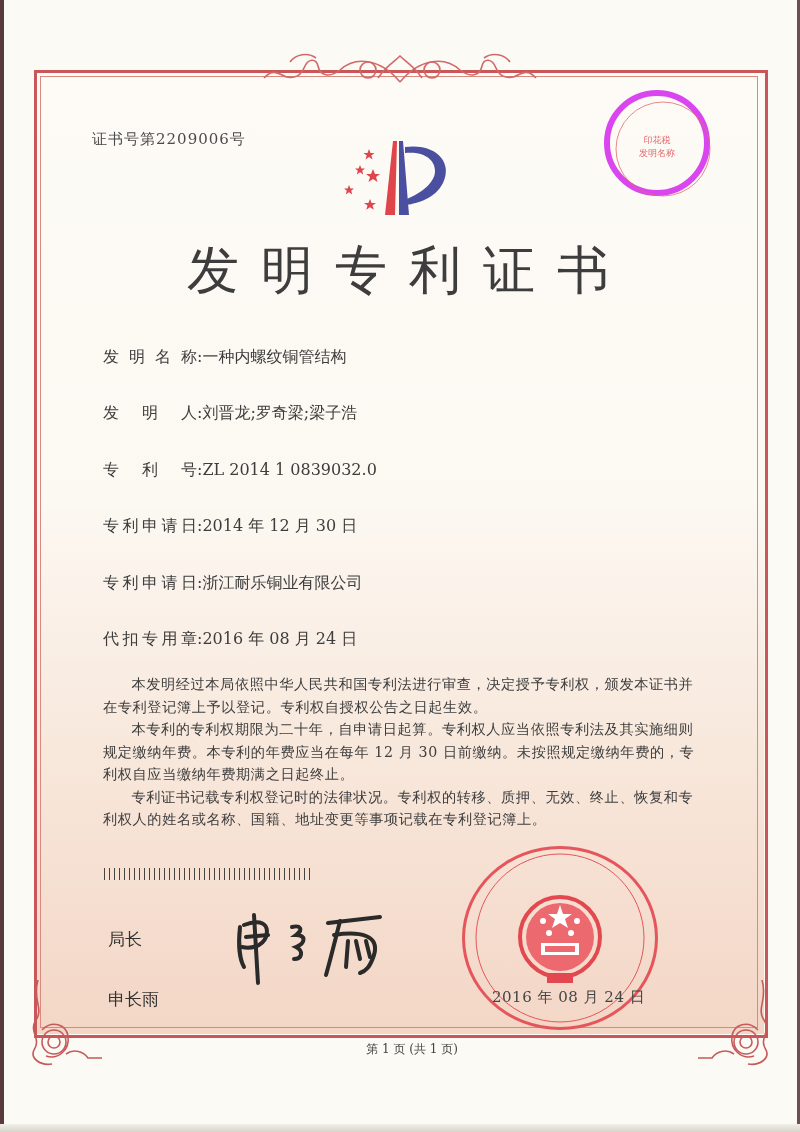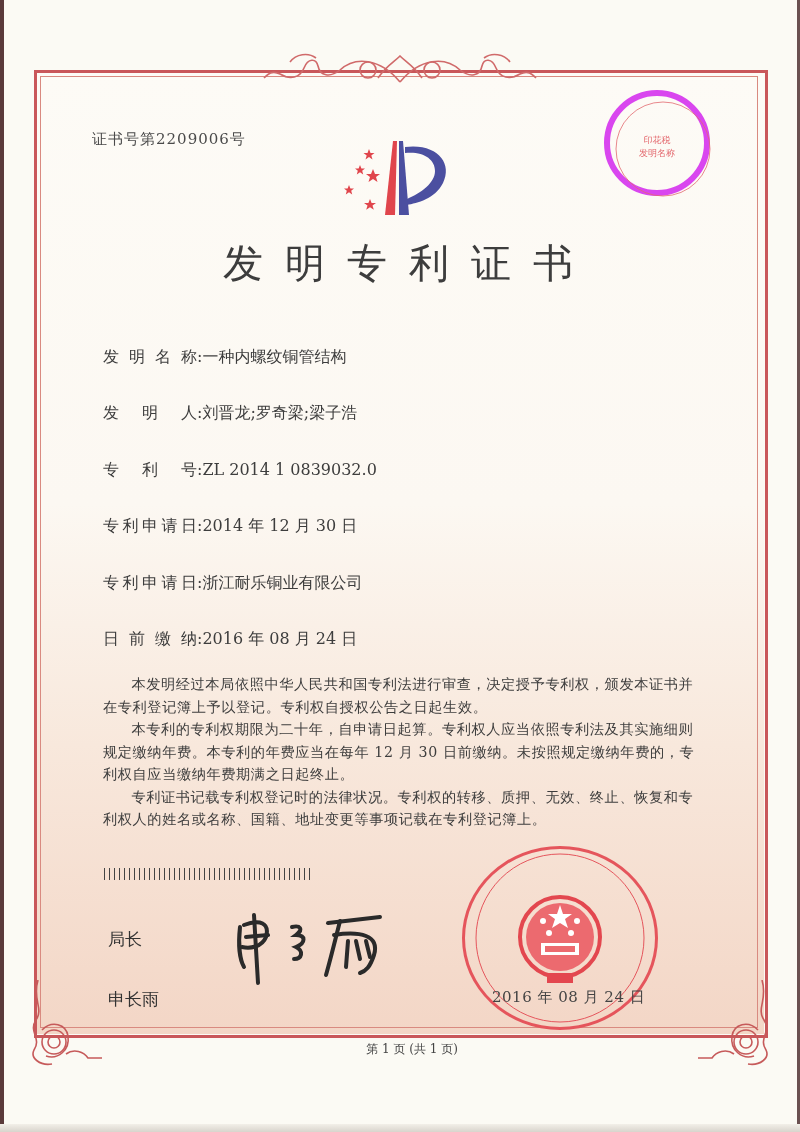--- a/index.html
+++ b/index.html
@@ -44,21 +44,21 @@
     }
     .seal-small .inner-text {
       position: absolute; left: 0; right: 0; top: 38px; text-align: center; font-size: 9px; line-height: 13px;
     }
     .seal-small .ring-text {
       position: absolute; left: 0; top: 0; width: 106px; height: 106px;
     }
 
     .title {
       position: absolute; left: 0; width: 800px; top: 236px; text-align: center;
-      font-size: 40px; letter-spacing: 22px; color: #3d3d3d; padding-left: 18px; box-sizing: border-box;
+      font-size: 52px; letter-spacing: 22px; color: #3d3d3d; padding-left: 18px; box-sizing: border-box;
       font-family: "DejaVu Sans", "Liberation Sans", sans-serif; font-weight: normal;
     }
 
     .field {
       position: absolute; left: 103px; font-size: 16px; color: #3d3d3d; white-space: nowrap;
     }
     .field .label { display: inline-block; width: 94px; letter-spacing: 0; }
     .field .label.spread { text-align-last: justify; text-align: justify; }
     .field .sep { display: inline-block; }
     .field .value { display: inline-block; }
@@ -180,21 +180,21 @@
 <div class="field" style="top:460px;">
   <span class="label spread">专利号</span><span class="sep">:</span><span class="value">ZL 2014 1 0839032.0</span>
 </div>
 <div class="field" style="top:516px;">
   <span class="label spread">专利申请日</span><span class="sep">:</span><span class="value">2014 年 12 月 30 日</span>
 </div>
 <div class="field" style="top:573px;">
   <span class="label spread">专利申请日</span><span class="sep">:</span><span class="value">浙江耐乐铜业有限公司</span>
 </div>
 <div class="field" style="top:629px;">
-  <span class="label spread">日前缴纳</span><span class="sep">:</span><span class="value">2016 年 08 月 24 日</span>
+  <span class="label spread">代扣专用章</span><span class="sep">:</span><span class="value">2016 年 08 月 24 日</span>
 </div>
 
 <div class="body-text" style="top:661px;">
   <p>本发明经过本局依照中华人民共和国专利法进行审查，决定授予专利权，颁发本证书并在专利登记簿上予以登记。专利权自授权公告之日起生效。</p>
   <p>本专利的专利权期限为二十年，自申请日起算。专利权人应当依照专利法及其实施细则规定缴纳年费。本专利的年费应当在每年 12 月 30 日前缴纳。未按照规定缴纳年费的，专利权自应当缴纳年费期满之日起终止。</p>
   <p>专利证书记载专利权登记时的法律状况。专利权的转移、质押、无效、终止、恢复和专利权人的姓名或名称、国籍、地址变更等事项记载在专利登记簿上。</p>
 </div>
 
 <div class="barcode"></div>
 

